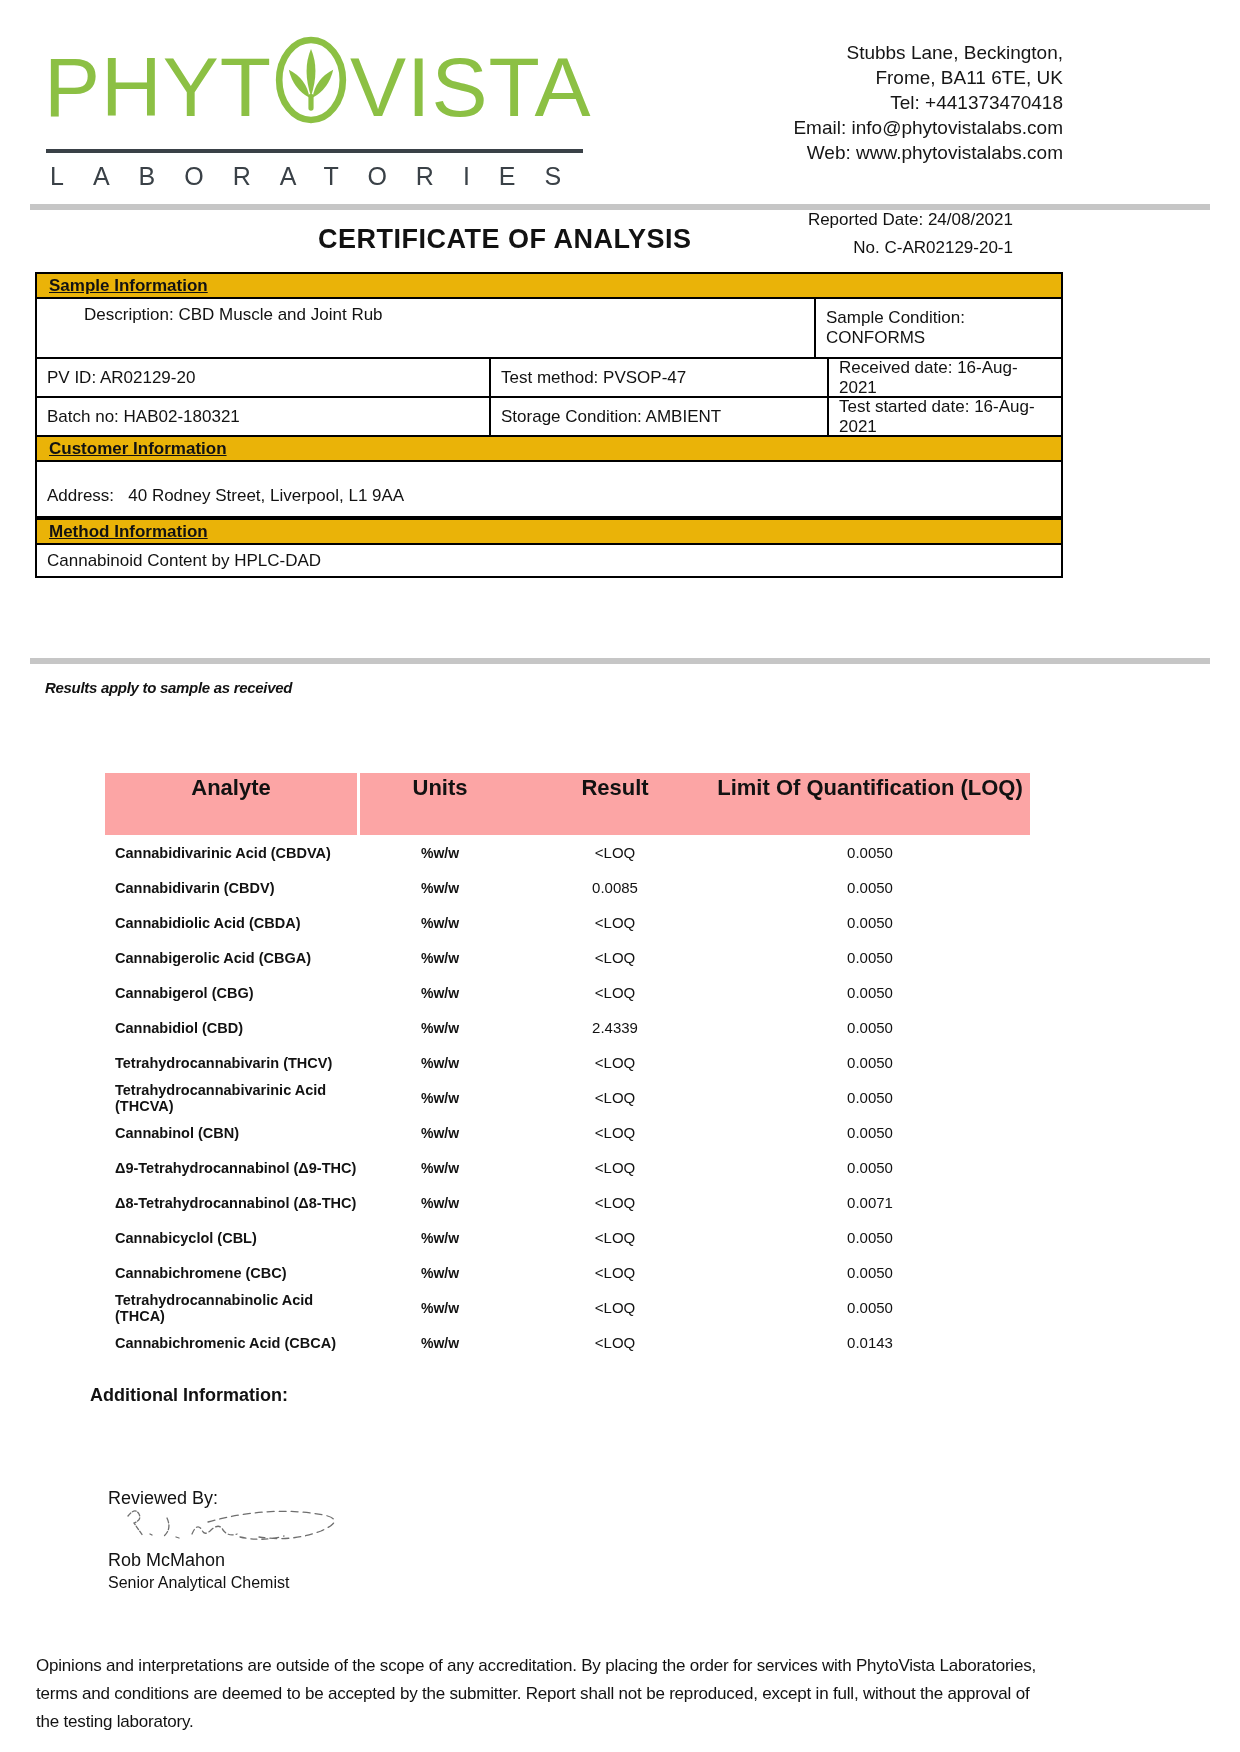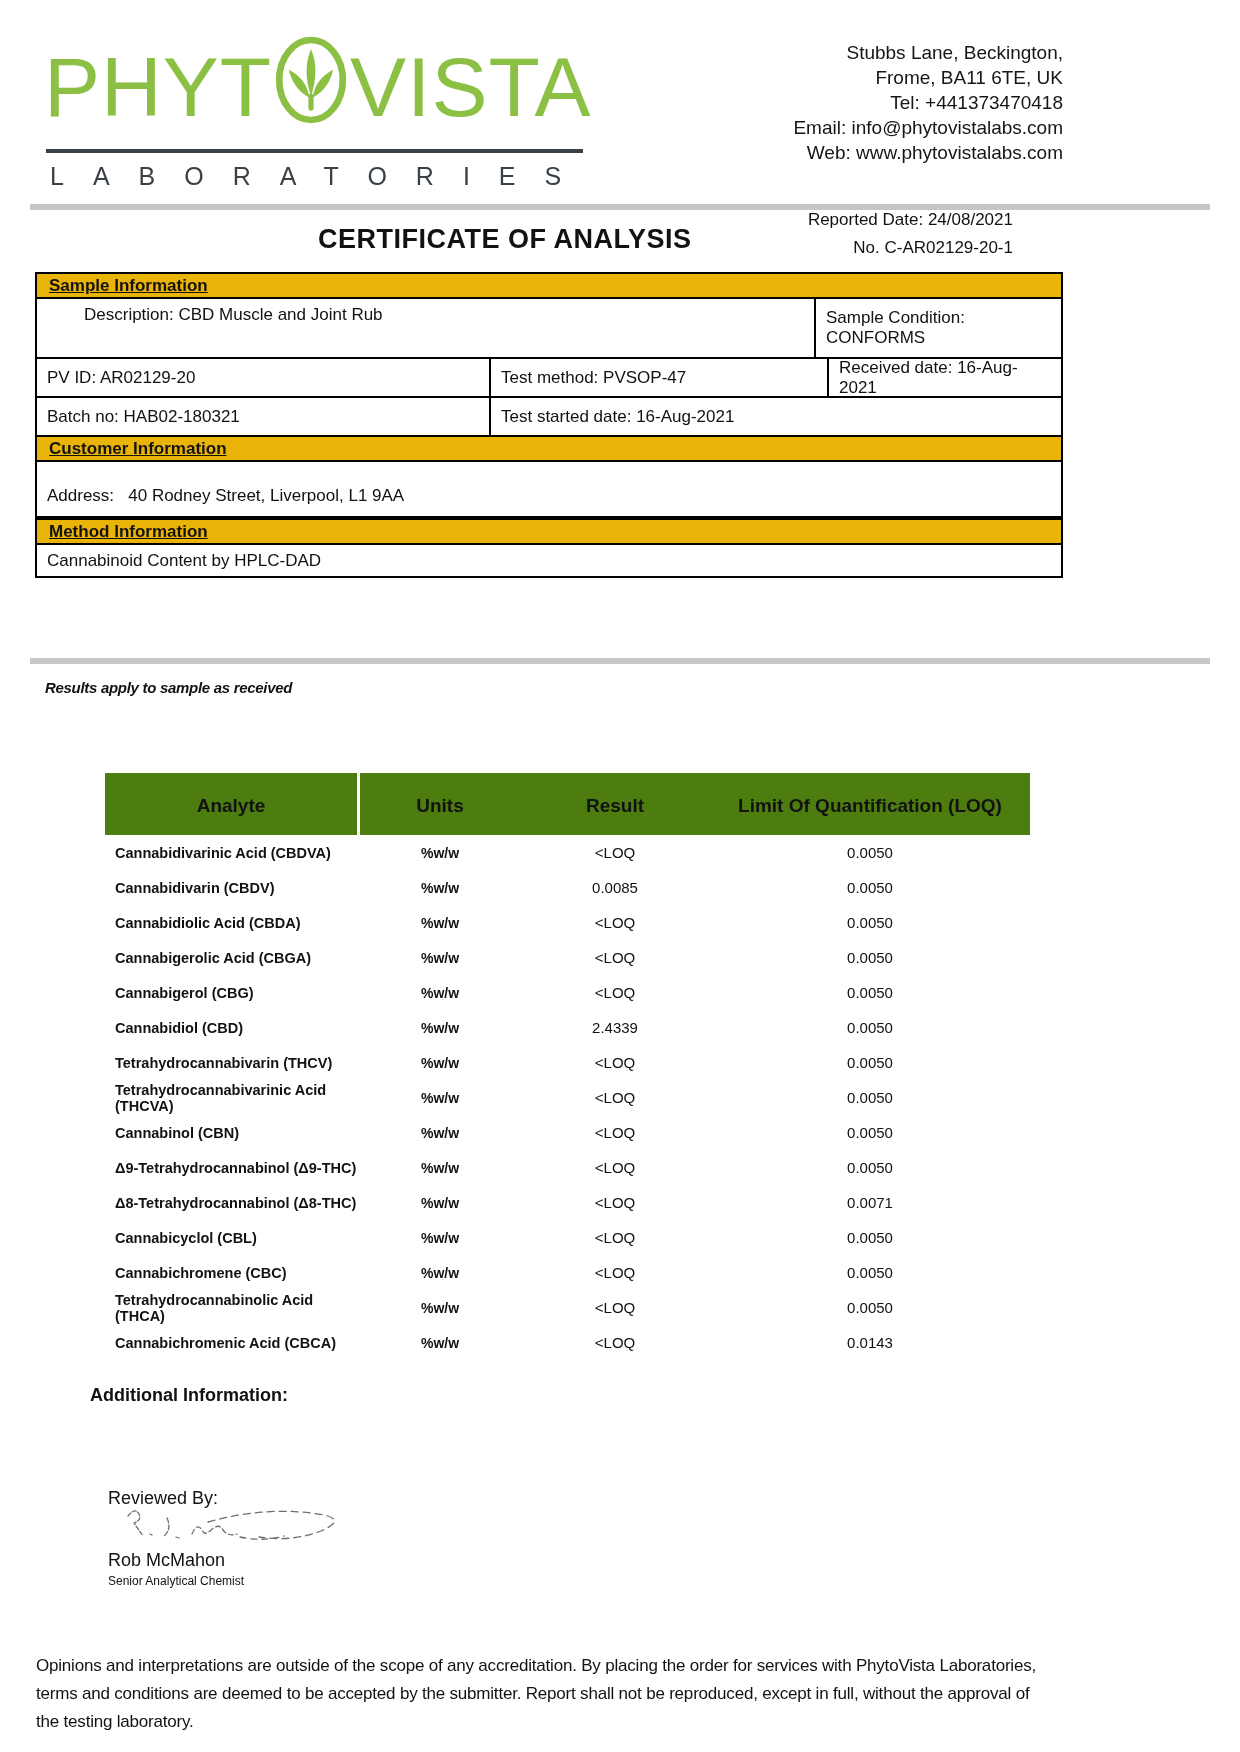--- a/index.html
+++ b/index.html
@@ -47,38 +47,38 @@
   .row-block .line2 { margin-top:15px; }
   .pre { white-space:pre; }
   .row-method { height:31px; display:flex; align-items:center; padding:0 10px; border:2px solid #000;
                 margin-top:-2px; font-size:17px; }
 
   .results-note { top:679px; left:45px; font-size:15px; font-weight:bold; font-style:italic; letter-spacing:-0.3px; }
 
   
   .results { top:773px; left:105px; width:925px; }
   .rhead { display:flex; height:62px; }
-  .rhead .hblock { background:#4d7c0f; box-sizing:border-box; padding-top:22px; font-size:19px; font-weight:bold; }
+  .rhead .hblock { background:#fca5a5; box-sizing:border-box; padding-top:2px; font-size:22px; font-weight:bold; }
   .rhead .h-analyte { width:252px; margin-right:3px; text-align:center; }
   .rhead .h-rest { flex:1; display:flex; }
   .rhead .h-units { width:160px; text-align:center; }
   .rhead .h-result { width:190px; text-align:center; }
   .rhead .h-loq { flex:1; text-align:center; }
   .rrow { display:flex; align-items:center; height:35px; }
   .rrow .c-analyte { width:255px; box-sizing:border-box; padding-left:10px; font-weight:bold; font-size:14.5px; }
   .rrow .c-units { width:160px; text-align:center; font-weight:bold; font-size:14px; }
   .rrow .c-result { width:190px; text-align:center; font-size:15px; }
   .rrow .c-loq { flex:1; text-align:center; font-size:15px; }
 
   
   .additional { top:1385px; left:90px; font-size:18px; font-weight:bold; }
   .reviewed-by { top:1488px; left:108px; font-size:18px; }
   .signature { top:1504px; left:112px; }
   .reviewer-name { top:1550px; left:108px; font-size:18px; }
-  .reviewer-title { top:1574px; left:108px; font-size:12px; }
+  .reviewer-title { top:1574px; left:108px; font-size:16px; }
   .footer { top:1652px; left:36px; width:1176px; font-size:17px; line-height:28px; letter-spacing:-0.2px; }
 </style>
 </head>
 <body>
 
 <div class="abs logo">
   <div class="logo-word">
     <span>PHYT</span>
     <span class="leaf">
       <svg width="74" height="92" viewBox="0 0 100 124" aria-hidden="true">
@@ -122,20 +122,21 @@
   </div>
 
   <div class="inforow row-3">
     <div class="cell c1">PV ID: AR02129-20</div>
     <div class="cell c2">Test method: PVSOP-47</div>
     <div class="cell c3">Received date: 16-Aug-2021</div>
   </div>
 
   <div class="inforow row-3">
     <div class="cell c1">Batch no: HAB02-180321</div>
+    <div class="cell c2">Storage Condition: AMBIENT</div>
     <div class="cell c3">Test started date: 16-Aug-2021</div>
   </div>
 
   <div class="greenbar">Customer Information</div>
 
   <div class="row-block">
     <div class="pre line2">Address:   40 Rodney Street, Liverpool, L1 9AA</div>
   </div>
 
   <div class="greenbar">Method Information</div>

